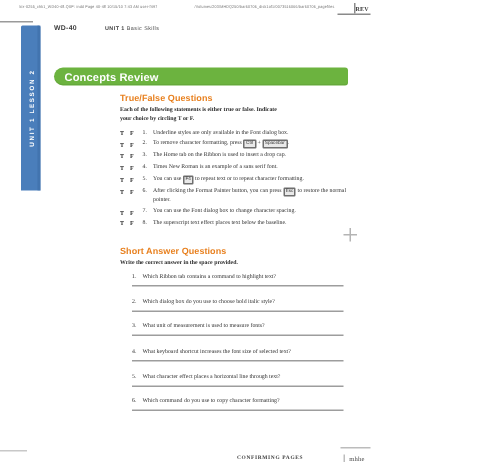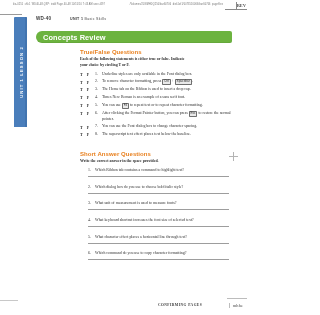--- a/index.html
+++ b/index.html
@@ -95,21 +95,21 @@
     width:34px;
   }
   .running-head{
     font-family:"Liberation Sans", sans-serif;
     font-size:3.6px;color:#4b4b4b;letter-spacing:.3px;
   }
   .running-head .rh-strong{font-weight:bold;color:#3d3d3d;}
 
   
   .banner{
-    margin-top:6px;
+    margin-top:20px;
     height:12px;
     background:#6cb33f;
     border-radius:6px 2px 2px 6px;
     display:flex;align-items:center;
     box-shadow:inset 0 -1px 0 rgba(0,0,0,.06);
   }
   .banner-title{
     padding-left:7px;
     font-family:"Liberation Sans", sans-serif;
     font-size:7.4px;font-weight:bold;color:#ffffff;

